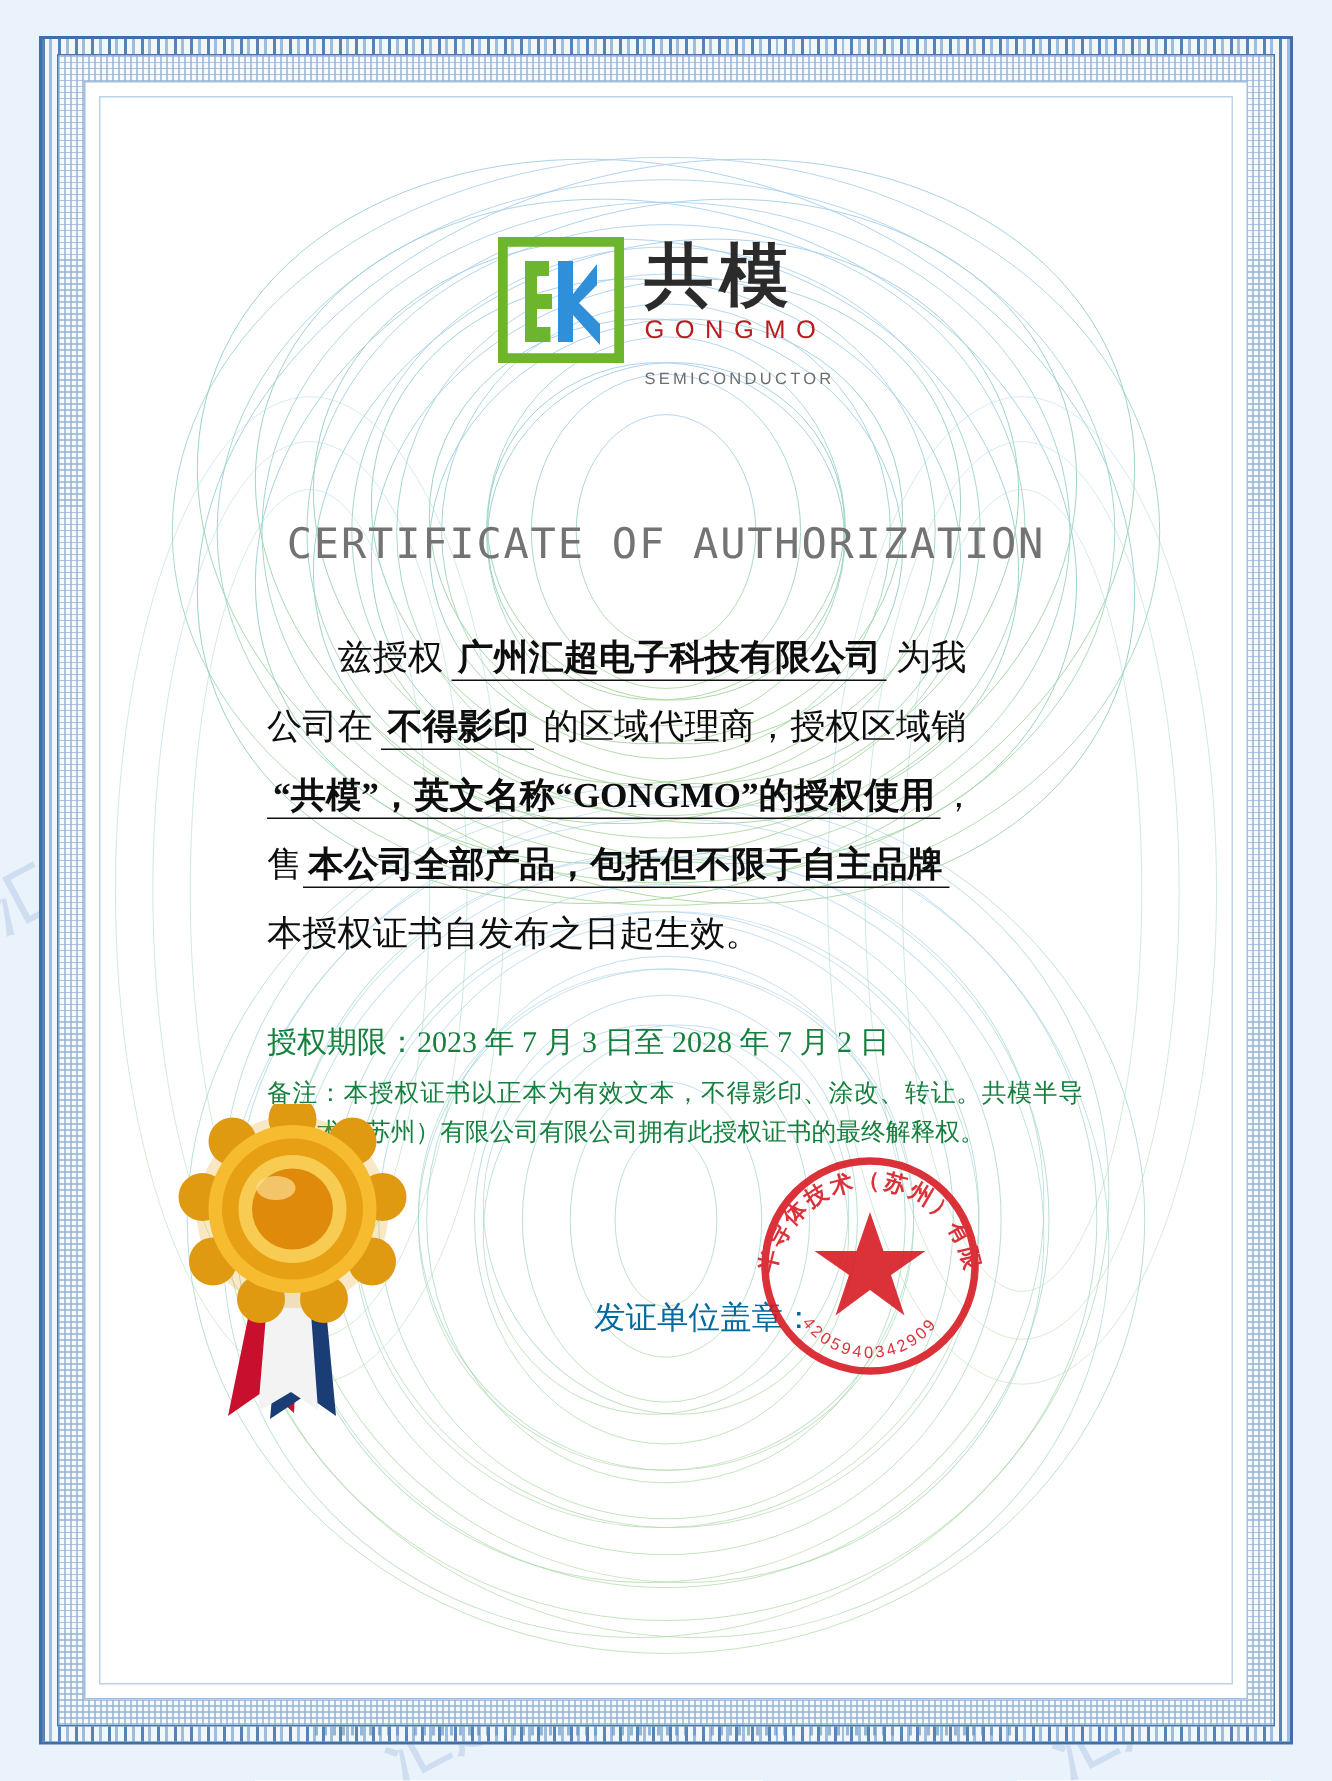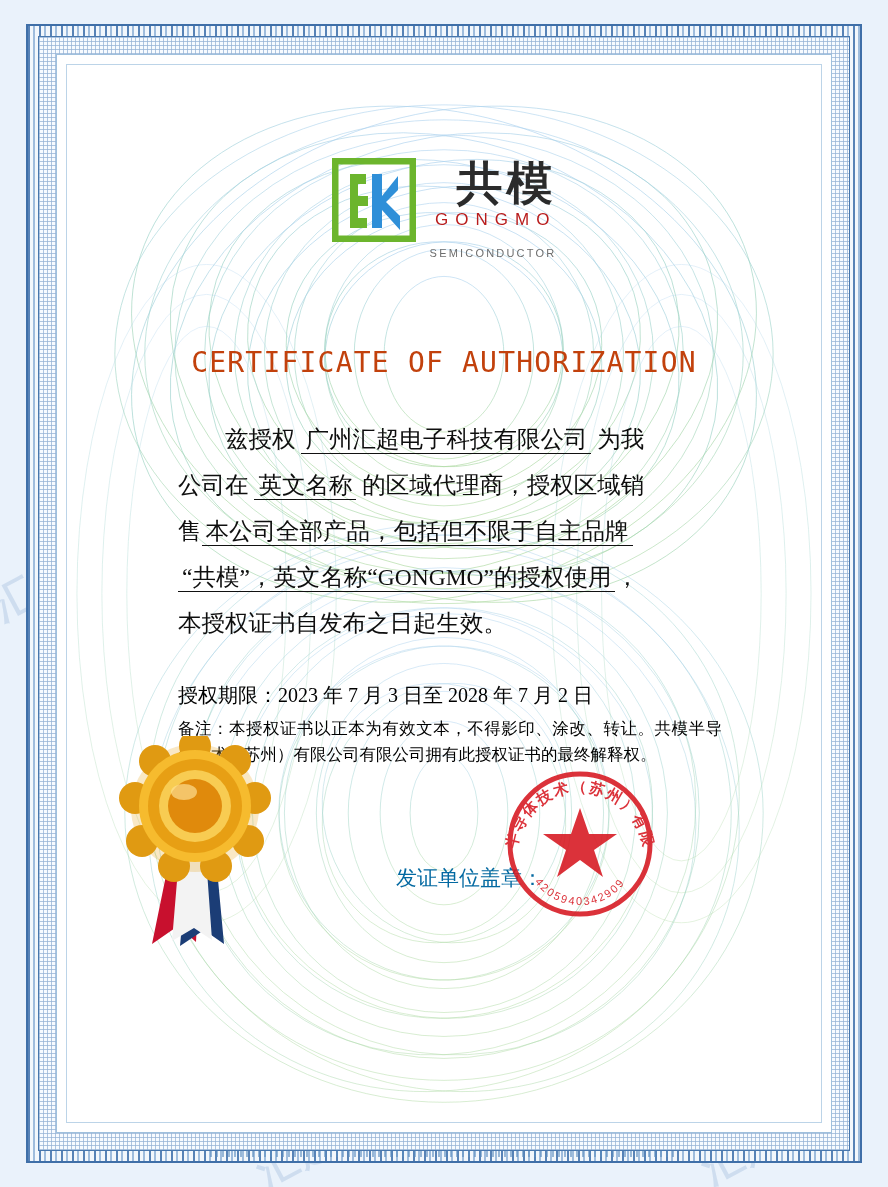--- a/index.html
+++ b/index.html
@@ -120,21 +120,20 @@
 
   .logo-wrap {
     position: absolute;
     top: 104px;
     left: 0;
     right: 0;
     display: flex;
     justify-content: center;
     align-items: flex-start;
     gap: 14px;
-    text-align: right;
   }
   .logo-mark {
     width: 84px;
     height: 84px;
     position: relative;
   }
   .logo-text-zh {
     font-family: "Liberation Sans", sans-serif;
     font-weight: bold;
     font-size: 46px;
@@ -173,45 +172,45 @@
   }
   .title-en {
     position: absolute;
     top: 292px;
     left: 0;
     right: 0;
     text-align: center;
     font-family: "DejaVu Sans Mono", monospace;
     font-size: 28px;
     letter-spacing: 1.2px;
-    color: #c2410c;
+    color: #737373;
   }
 
   .body-text {
     position: absolute;
     top: 362px;
     left: 122px;
     right: 110px;
     font-family: "Liberation Serif", serif;
     font-size: 23.5px;
     line-height: 46px;
     color: #0e0e0e;
     text-align: justify;
   }
   .body-text p { margin: 0; }
   .indent { display: inline-block; width: 47px; }
-  .ul { border-bottom: 1.4px solid #111; padding: 0 4px 1px 4px; }
+  .ul { border-bottom: 1.4px solid #111; padding: 0 4px 1px 4px; font-weight: bold; }
 
   .terms {
     position: absolute;
     top: 626px;
     left: 122px;
     right: 110px;
     font-family: "Liberation Serif", serif;
-    color: #000000;
+    color: #15803d;
   }
   .terms-line1 {
     font-size: 20px;
     line-height: 30px;
   }
   .terms-note {
     font-size: 16.5px;
     line-height: 26px;
     margin-top: 6px;
     text-align: justify;
@@ -379,28 +378,28 @@
     <div class="title-en">CERTIFICATE OF AUTHORIZATION</div>
 
     <div class="body-text">
       <p>
         <span class="indent"></span><span>兹授权</span>
         <span class="ul">广州汇超电子科技有限公司</span>
         <span>为我</span>
       </p>
       <p>
         <span>公司在</span>
-        <span class="ul">英文名称</span>
+        <span class="ul">不得影印</span>
         <span>的区域代理商，授权区域销</span>
       </p>
       <p>
-        <span>售</span><span class="ul">本公司全部产品，包括但不限于自主品牌</span>
+        <span class="ul">“共模”，英文名称“GONGMO”的授权使用</span><span>，</span>
       </p>
       <p>
-        <span class="ul">“共模”，英文名称“GONGMO”的授权使用</span><span>，</span>
+        <span>售</span><span class="ul">本公司全部产品，包括但不限于自主品牌</span>
       </p>
       <p>本授权证书自发布之日起生效。</p>
     </div>
 
     <div class="terms">
       <div class="terms-line1">
         <span>授权期限：</span><span>2023 年 7 月 3 日至 2028 年 7 月 2 日</span>
       </div>
       <div class="terms-note">备注：本授权证书以正本为有效文本，不得影印、涂改、转让。共模半导体技术（苏州）有限公司有限公司拥有此授权证书的最终解释权。</div>
     </div>

